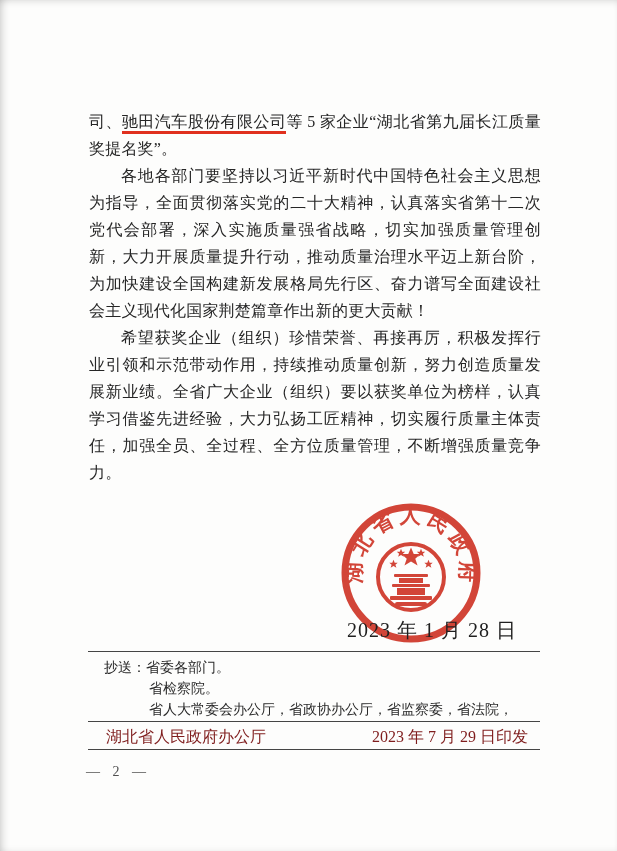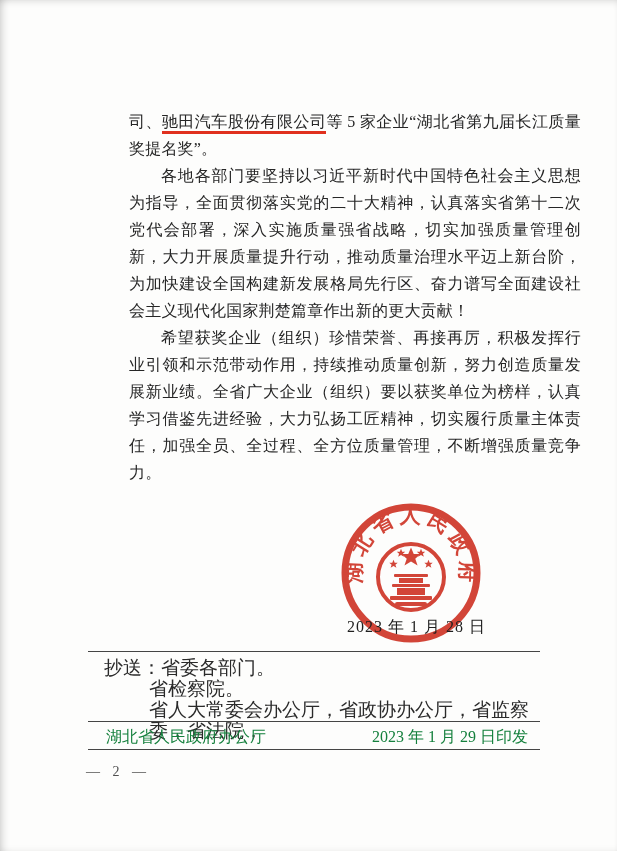--- a/index.html
+++ b/index.html
@@ -16,53 +16,52 @@
       inset 0 6px 8px -6px rgba(0,0,0,.18),
       inset -3px 0 6px -6px rgba(0,0,0,.10),
       inset 0 -6px 10px -9px rgba(0,0,0,.15);
     outline:1px solid #e2e2e2;
   }
   .body-text{
     position:absolute;left:89px;top:108px;width:452px;
     font-size:16px;line-height:27px;
     text-align:justify;
     letter-spacing:.2px;
-    margin-left:40px;
   }
   .para{margin:0;text-indent:2em;}
   .para.no-indent{text-indent:0;}
   .red-underline{
     border-bottom:3px solid #e0301e;
     padding-bottom:1px;
   }
   .seal{
     position:absolute;left:337px;top:499px;width:148px;height:148px;
     opacity:.93;z-index:2;
   }
   .seal-date{
     position:absolute;left:347px;top:617px;width:140px;
-    font-size:16px;letter-spacing:1px;color:#1f1f1f;z-index:3;
+    font-size:20px;letter-spacing:1px;color:#1f1f1f;z-index:3;
     white-space:nowrap;
   }
   .rule{
     position:absolute;left:88px;width:452px;height:0;
     border-top:1.5px solid #454545;
   }
   .rule1{top:651px;}
   .rule2{top:721px;}
   .rule3{top:749px;}
   .cc-block{
     position:absolute;left:104px;top:657px;width:436px;
-    font-size:19px;line-height:21px;color:#2a2a2a;
+    font-size:14px;line-height:21px;color:#2a2a2a;
   }
   .cc-cont{padding-left:45px;}
   .issuer-row{
     position:absolute;left:88px;top:726px;width:452px;
     display:flex;justify-content:space-between;align-items:center;
-    font-size:16px;color:#15803d;
+    font-size:16px;color:#7f1d1d;
     box-sizing:border-box;padding:0 12px 0 18px;
     height:22px;
   }
   .page-number{
     position:absolute;left:86px;top:764px;
     font-size:14px;color:#4f4f4f;
     word-spacing:7px;letter-spacing:1px;
     white-space:nowrap;
   }
   .sealstroke{stroke:#cf382a;fill:none;}
@@ -109,20 +108,20 @@
   <div class="cc-block">
     <div>抄送：省委各部门。</div>
     <div class="cc-cont">省检察院。</div>
     <div class="cc-cont">省人大常委会办公厅，省政协办公厅，省监察委，省法院，</div>
   </div>
 
   <div class="rule rule2"></div>
 
   <div class="issuer-row">
     <span>湖北省人民政府办公厅</span>
-    <span>2023 年 1 月 29 日印发</span>
+    <span>2023 年 7 月 29 日印发</span>
   </div>
 
   <div class="rule rule3"></div>
 
   <div class="page-number">— 2 —</div>
 
 </div>
 
 </body></html>

